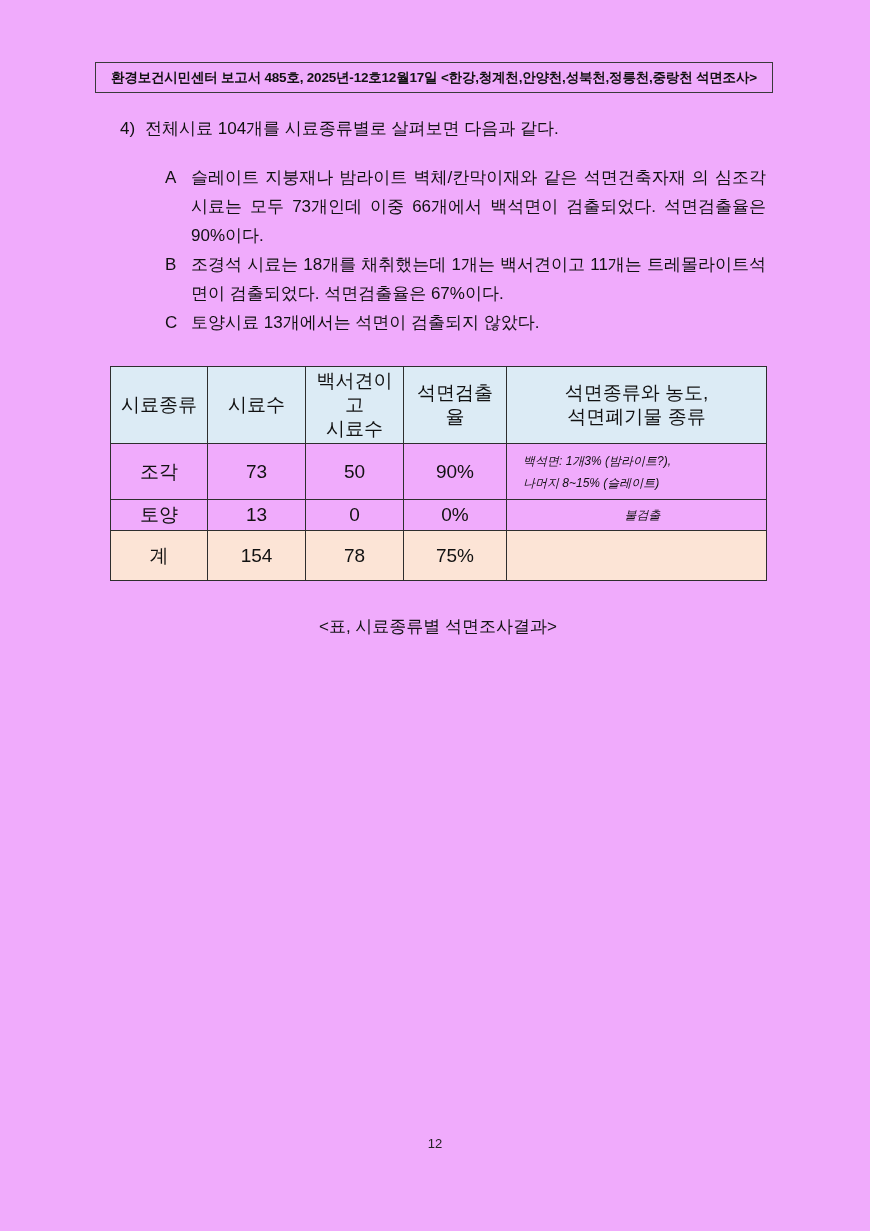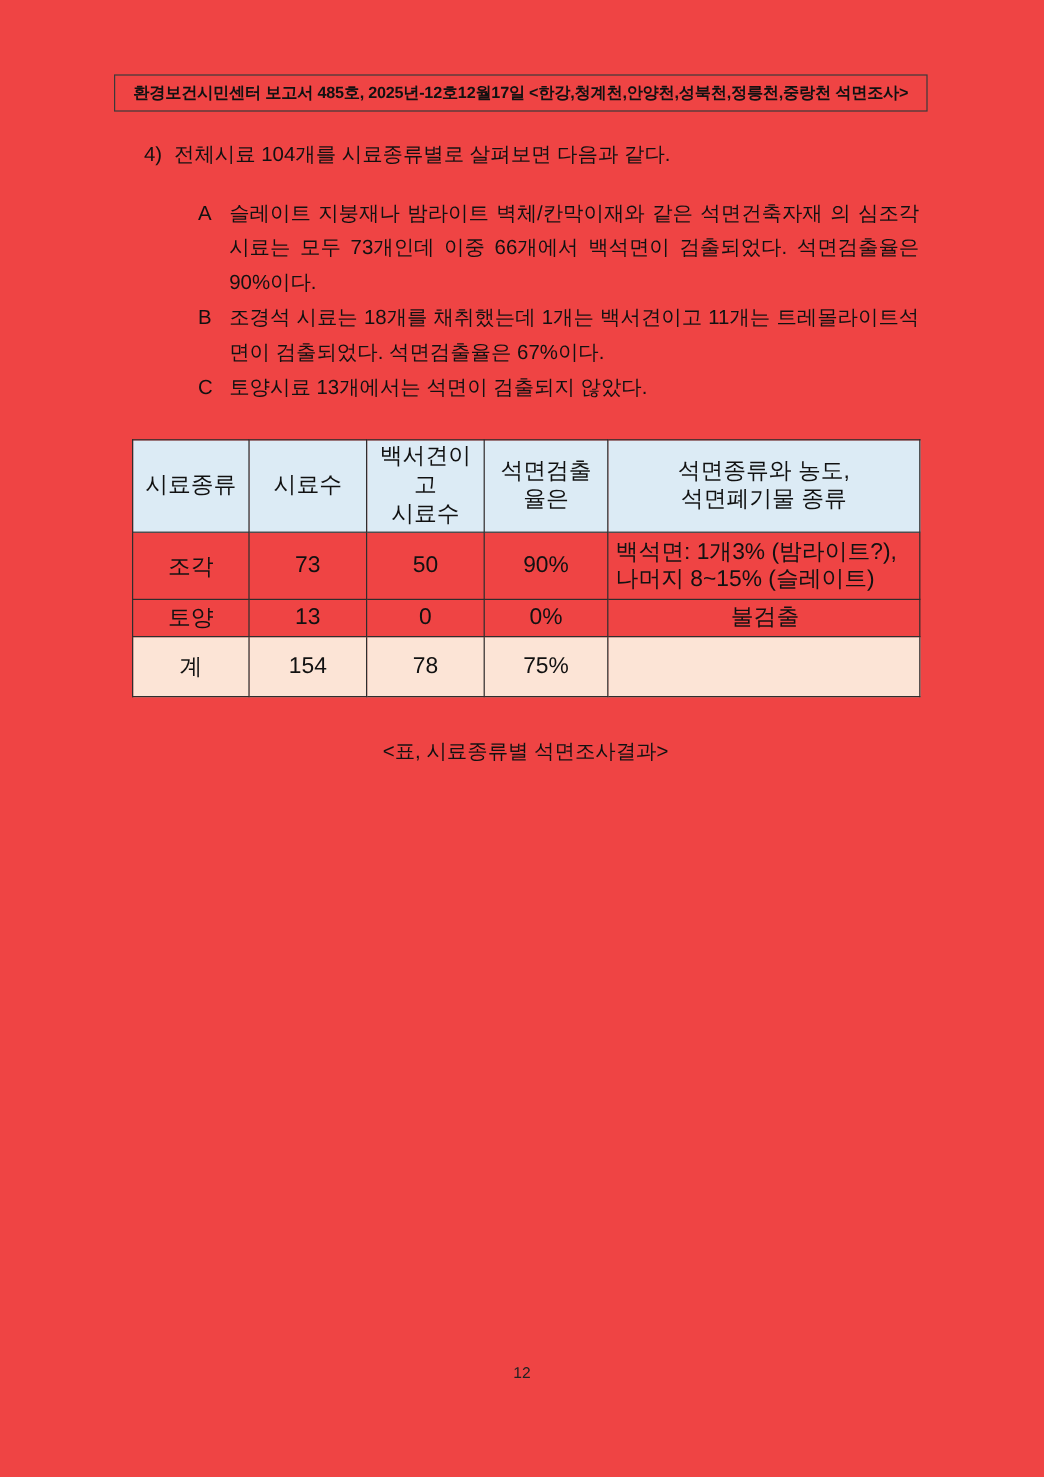--- a/index.html
+++ b/index.html
@@ -1,20 +1,20 @@
 <!DOCTYPE html>
 <html><head>
 <meta charset="utf-8">
 <style>
   html, body { margin: 0; padding: 0; background: #ffffff; }
   .page {
     position: relative;
     width: 870px;
     height: 1231px;
-    background: #ef4444;
+    background: #f0abfc;
     font-family: "Liberation Sans", sans-serif;
     color: #111111;
     overflow: hidden;
   }
 
   
   .header-box {
     position: absolute;
     left: 95px;
     top: 62px;
@@ -73,24 +73,25 @@
     padding: 2px 4px;
     white-space: pre-line;
   }
   .tbl th {
     font-size: 19px;
     font-weight: normal;
     line-height: 24px;
   }
   .tbl td.big { font-size: 19px; }
   .tbl td.detail {
-    font-size: 19px;
+    font-size: 12px;
     line-height: 22px;
     text-align: left;
-    padding-left: 6px;
+    padding-left: 16px;
+    font-style: italic;
   }
   .tbl td.detail.center { text-align: center; margin-top: 20px; }
   .col-type   { width: 97px; }
   .col-count  { width: 98px; }
   .col-det    { width: 98px; }
   .col-rate   { width: 103px; }
   .col-detail { width: 260px; }
   .r-header { height: 52px; }
   .r1 { height: 56px; }
   .r2 { height: 55px; }
@@ -154,21 +155,21 @@
         <col class="col-det">
         <col class="col-rate">
         <col class="col-detail">
     </colgroup>
     <tbody>
         <tr class="r-header" style="background:#dcebf5;">
       <th>시료종류</th>
       <th>시료수</th>
       <th>백서견이고
 시료수</th>
-      <th>석면검출율은</th>
+      <th>석면검출율</th>
       <th>석면종류와 농도,
 석면폐기물 종류</th>
     </tr>
     <tr class="r1">
       <td class="big">조각</td>
       <td class="big">73</td>
       <td class="big">50</td>
       <td class="big">90%</td>
       <td class="detail">백석면: 1개3% (밤라이트?),
 나머지 8~15% (슬레이트)</td>

